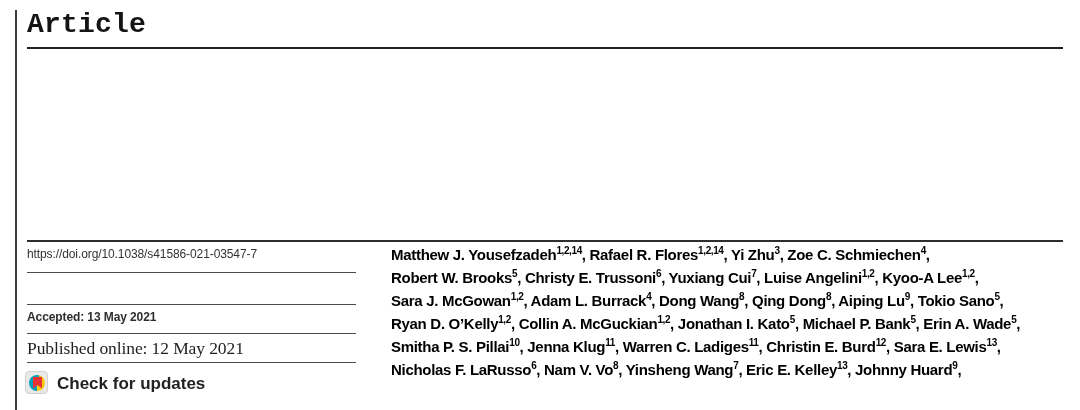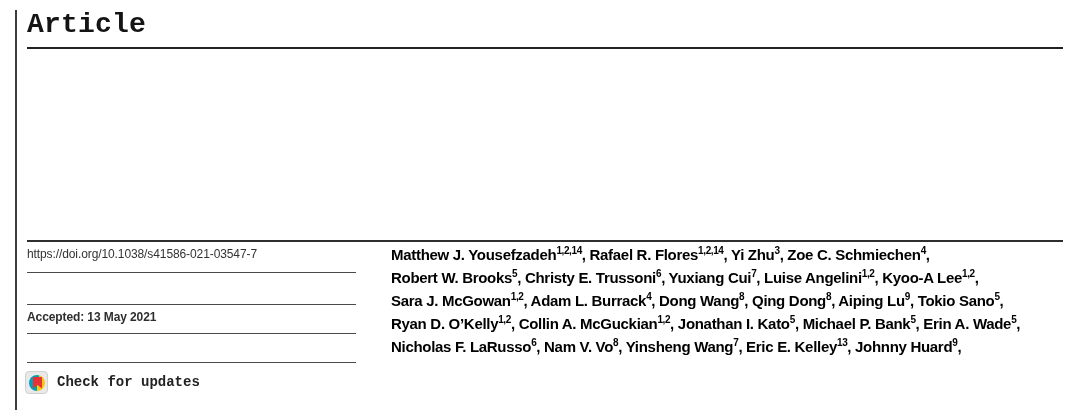--- a/index.html
+++ b/index.html
@@ -21,22 +21,22 @@
   .row-received{top:279px;font-weight:600;}
   .row-accepted{top:310px;font-weight:600;}
   .row-published{top:338px;font-family:"Liberation Serif",serif;font-weight:400;
                  font-size:17.5px;color:#1f1f1f;}
   .check-row{position:absolute;left:25px;top:369px;width:200px;height:28px;cursor:pointer;}
   .cm{position:absolute;left:0;top:2px;width:23px;height:23px;background:#e9e9e9;
       border:1px solid #d0d0d0;border-radius:4px;box-sizing:border-box;}
   .cm-circle{position:absolute;left:2.5px;top:2.5px;width:16px;height:16px;border-radius:50%;}
   .cm-mark{position:absolute;left:7px;top:4.5px;width:9px;height:12px;
            clip-path:polygon(0 0,100% 0,100% 100%,50% 70%,0 100%);}
-  .check-label{position:absolute;left:32px;top:5px;font-weight:600;font-size:14px;
-               color:#222;white-space:nowrap;font-family:Liberation Mono, monospace;}
+  .check-label{position:absolute;left:32px;top:5px;font-weight:600;font-size:17px;
+               color:#222;white-space:nowrap;}
   .authors{position:absolute;left:380px;top:244px;width:695px;}
   .author-line{font-weight:700;font-size:15px;line-height:21px;color:#000000;
                letter-spacing:-0.3px;white-space:nowrap;margin-left:11px;}
   .author-line sup{font-size:10px;vertical-align:baseline;position:relative;top:-6px;
                    letter-spacing:-0.4px;}
   .env{display:inline-block;width:11px;height:8.5px;border:1.3px solid #151515;
        box-sizing:border-box;position:relative;top:-6px;margin-left:1.5px;background:#fff;}
   .env::before{content:"";position:absolute;left:-1px;top:-0.5px;width:0;height:0;
        border-left:5px solid transparent;border-right:5px solid transparent;
        border-top:4.5px solid #151515;}
@@ -57,30 +57,32 @@
 
   <div class="top-rule"></div>
 
   <div class="lrule r1"></div>
   <div class="lrule r2"></div>
   <div class="lrule r3"></div>
   <div class="lrule r4"></div>
 
   <a class="meta-text row-doi" href="#">https://doi.org/10.1038/s41586-021-03547-7</a>
   <div class="meta-text row-accepted">Accepted: 13 May 2021</div>
+  <div class="meta-text row-published">Published online: 12 May 2021</div>
 
   <div class="check-row">
     <span class="cm">
       <span class="cm-circle" style="background: conic-gradient(from 15deg, rgb(253, 199, 12) 0deg, rgb(253, 199, 12) 165deg, rgb(0, 159, 186) 165deg, rgb(0, 159, 186) 360deg);"></span>
       <span class="cm-mark" style="background: rgb(230, 49, 55);"></span>
     </span>
     <span class="check-label">Check for updates</span>
   </div>
 
   <div class="authors">
       <div class="author-line"><span>Matthew J. Yousefzadeh</span><sup>1,2,14</sup><span>, Rafael R. Flores</span><sup>1,2,14</sup><span>, Yi Zhu</span><sup>3</sup><span>, Zoe C. Schmiechen</span><sup>4</sup><span>,</span></div>
       <div class="author-line"><span>Robert W. Brooks</span><sup>5</sup><span>, Christy E. Trussoni</span><sup>6</sup><span>, Yuxiang Cui</span><sup>7</sup><span>, Luise Angelini</span><sup>1,2</sup><span>, Kyoo-A Lee</span><sup>1,2</sup><span>,</span></div>
       <div class="author-line"><span>Sara J. McGowan</span><sup>1,2</sup><span>, Adam L. Burrack</span><sup>4</sup><span>, Dong Wang</span><sup>8</sup><span>, Qing Dong</span><sup>8</sup><span>, Aiping Lu</span><sup>9</sup><span>, Tokio Sano</span><sup>5</sup><span>,</span></div>
       <div class="author-line"><span>Ryan D. O’Kelly</span><sup>1,2</sup><span>, Collin A. McGuckian</span><sup>1,2</sup><span>, Jonathan I. Kato</span><sup>5</sup><span>, Michael P. Bank</span><sup>5</sup><span>, Erin A. Wade</span><sup>5</sup><span>,</span></div>
+      <div class="author-line"><span>Smitha P. S. Pillai</span><sup>10</sup><span>, Jenna Klug</span><sup>11</sup><span>, Warren C. Ladiges</span><sup>11</sup><span>, Christin E. Burd</span><sup>12</sup><span>, Sara E. Lewis</span><sup>13</sup><span>,</span></div>
       <div class="author-line"><span>Nicholas F. LaRusso</span><sup>6</sup><span>, Nam V. Vo</span><sup>8</sup><span>, Yinsheng Wang</span><sup>7</sup><span>, Eric E. Kelley</span><sup>13</sup><span>, Johnny Huard</span><sup>9</sup><span>,</span></div>
     </div>
 
 </div>
 
 </body></html>

